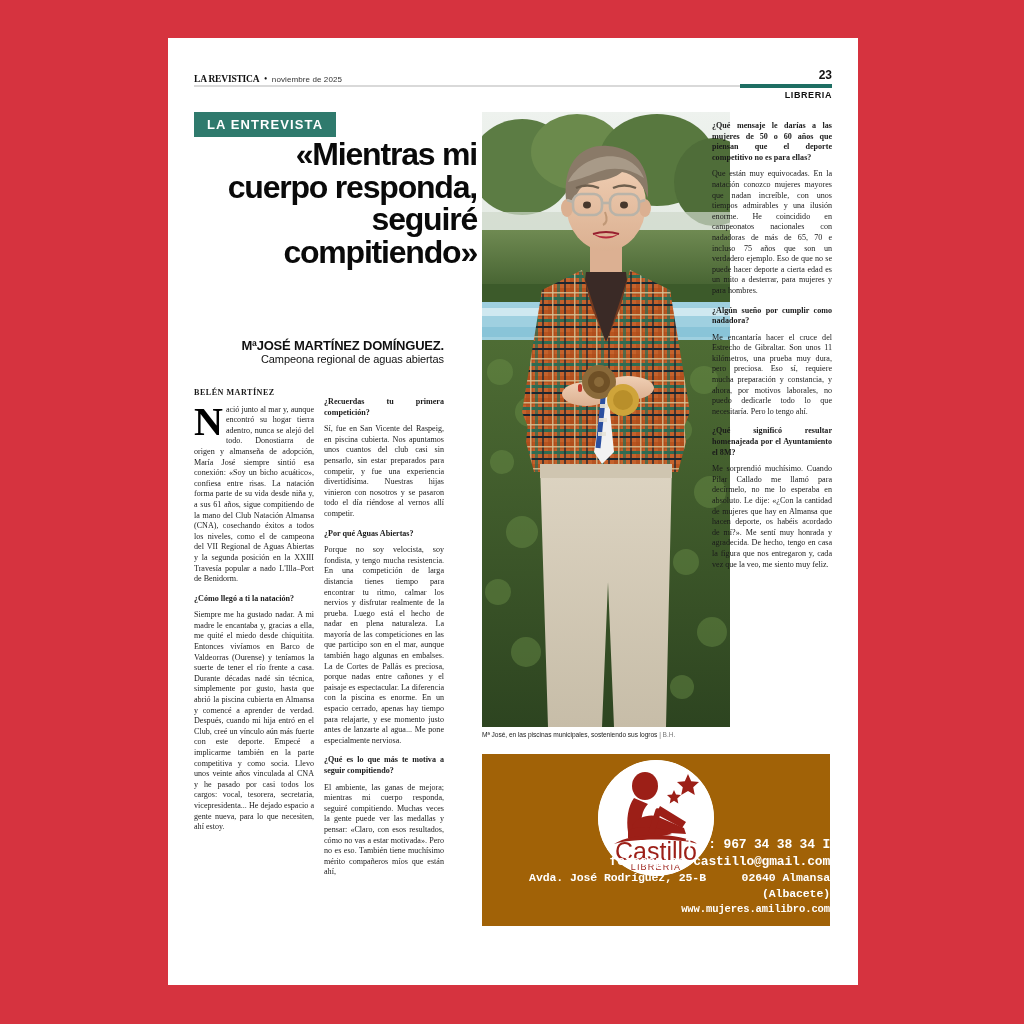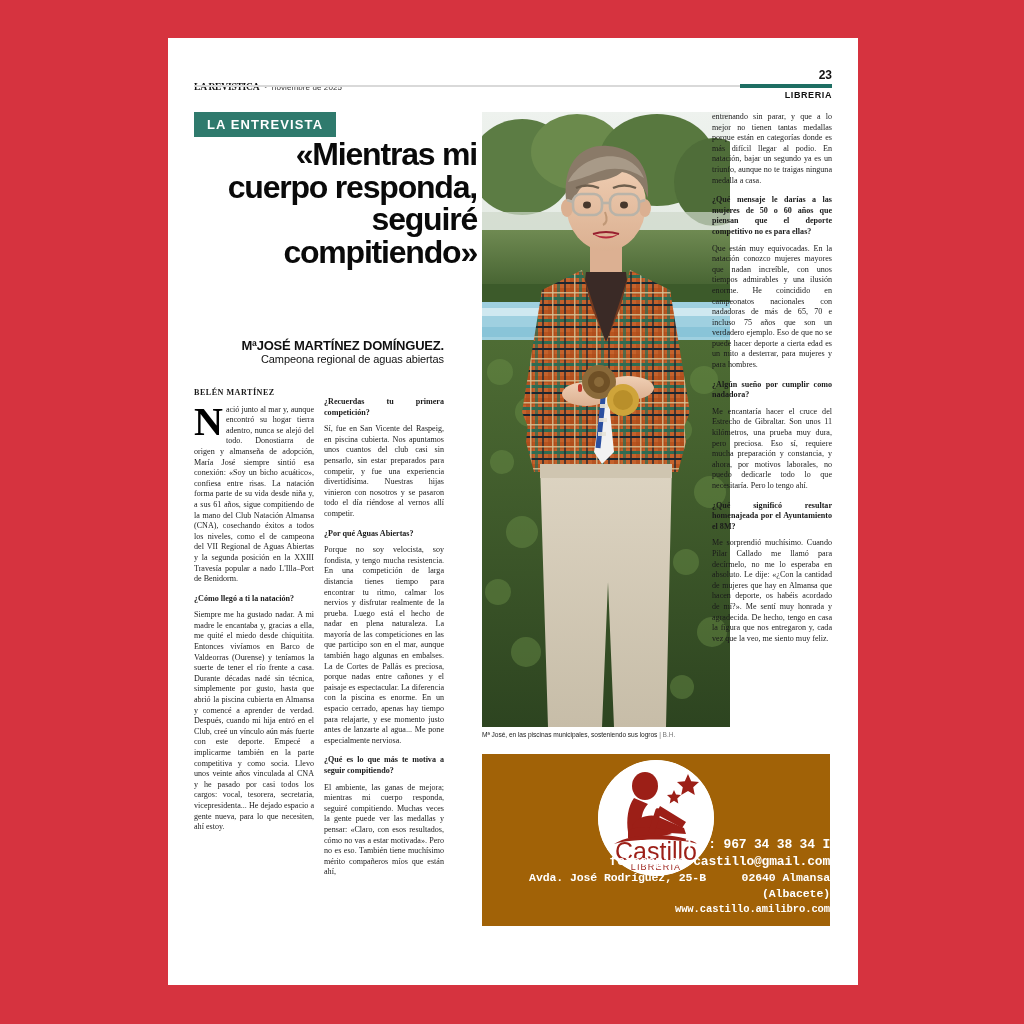--- a/index.html
+++ b/index.html
@@ -20,21 +20,21 @@
     position:absolute;
     left:26px;top:32px;
     width:638px;height:886px;
   }
 
   
   .masthead{
     position:relative;height:26px;
   }
   .mh-left{
-    position:absolute;left:0;top:12px;
+    position:absolute;left:0;top:4px;
     font-family:"Liberation Serif", serif;
     font-size:9.5px;letter-spacing:.1px;
     color:#111;white-space:nowrap;
   }
   .mh-brand{font-weight:bold;letter-spacing:-.2px;}
   .mh-sep{color:#111;margin:0 2px;}
   .mh-date{font-family:"Liberation Sans", sans-serif;font-size:8px;color:#333;}
   .mh-rule{
     position:absolute;left:0;top:15px;width:638px;height:2px;background:#d9d9d9;
   }
@@ -325,21 +325,20 @@
       </div>
     <div class="col" id="col2">
         <p class="qa">¿Recuerdas tu primera competición?</p>
         <p>Sí, fue en San Vicente del Raspeig, en piscina cubierta. Nos apuntamos unos cuantos del club casi sin pensarlo, sin estar preparados para competir, y fue una experiencia divertidísima. Nuestras hijas vinieron con nosotros y se pasaron todo el día riéndose al vernos allí competir.</p>
         <p class="qa">¿Por qué Aguas Abiertas?</p>
         <p>Porque no soy velocista, soy fondista, y tengo mucha resistencia. En una competición de larga distancia tienes tiempo para encontrar tu ritmo, calmar los nervios y disfrutar realmente de la prueba. Luego está el hecho de nadar en plena naturaleza. La mayoría de las competiciones en las que participo son en el mar, aunque también hago algunas en embalses. La de Cortes de Pallás es preciosa, porque nadas entre cañones y el paisaje es espectacular. La diferencia con la piscina es enorme. En un espacio cerrado, apenas hay tiempo para relajarte, y ese momento justo antes de lanzarte al agua... Me pone especialmente nerviosa.</p>
         <p class="qa">¿Qué es lo que más te motiva a seguir compitiendo?</p>
         <p>El ambiente, las ganas de mejora; mientras mi cuerpo responda, seguiré compitiendo. Muchas veces la gente puede ver las medallas y pensar: «Claro, con esos resultados, cómo no vas a estar motivada». Pero no es eso. También tiene muchísimo mérito compañeros míos que están ahí,</p>
       </div>
     <div class="col" id="col3">
-        <p>entrenando sin parar, y que a lo mejor no tienen tantas medallas porque están en categorías donde es más difícil llegar al podio. En natación, bajar un segundo ya es un triunfo, aunque no te traigas ninguna medalla a casa.</p>
         <p class="qa">¿Qué mensaje le darías a las mujeres de 50 o 60 años que piensan que el deporte competitivo no es para ellas?</p>
         <p>Que están muy equivocadas. En la natación conozco mujeres mayores que nadan increíble, con unos tiempos admirables y una ilusión enorme. He coincidido en campeonatos nacionales con nadadoras de más de 65, 70 e incluso 75 años que son un verdadero ejemplo. Eso de que no se puede hacer deporte a cierta edad es un mito a desterrar, para mujeres y para hombres.</p>
         <p class="qa">¿Algún sueño por cumplir como nadadora?</p>
         <p>Me encantaría hacer el cruce del Estrecho de Gibraltar. Son unos 11 kilómetros, una prueba muy dura, pero preciosa. Eso sí, requiere mucha preparación y constancia, y ahora, por motivos laborales, no puedo dedicarle todo lo que necesitaría. Pero lo tengo ahí.</p>
         <p class="qa">¿Qué significó resultar homenajeada por el Ayuntamiento el 8M?</p>
         <p>Me sorprendió muchísimo. Cuando Pilar Callado me llamó para decírmelo, no me lo esperaba en absoluto. Le dije: «¿Con la cantidad de mujeres que hay en Almansa que hacen deporte, os habéis acordado de mí?». Me sentí muy honrada y agradecida. De hecho, tengo en casa la figura que nos entregaron y, cada vez que la veo, me siento muy feliz.</p>
       </div>
 
     <div class="ad">
       <div class="ad-logo">
@@ -365,18 +364,18 @@
           <text x="58" y="110" text-anchor="middle" fill="#9c1f17" font-family="Liberation Sans, sans-serif" font-size="9" letter-spacing="1.2">LIBRERIA</text>
         </svg>
       </div>
       <div class="ad-lines">
         <div class="ad-l1">Tlf: 967 34 38 34 I fotocopias.castillo@gmail.com</div>
         <div class="ad-l2">
           <span>Avda. José Rodríguez, 25-B</span>
           <span class="sp"></span>
           <span>02640 Almansa (Albacete)</span>
         </div>
-        <div class="ad-l3">www.castillo.amilibro.com</div>
+        <div class="ad-l3">www.mujeres.amilibro.com</div>
       </div>
     </div>
 
   </div>
 </div>
 
 </body></html>

